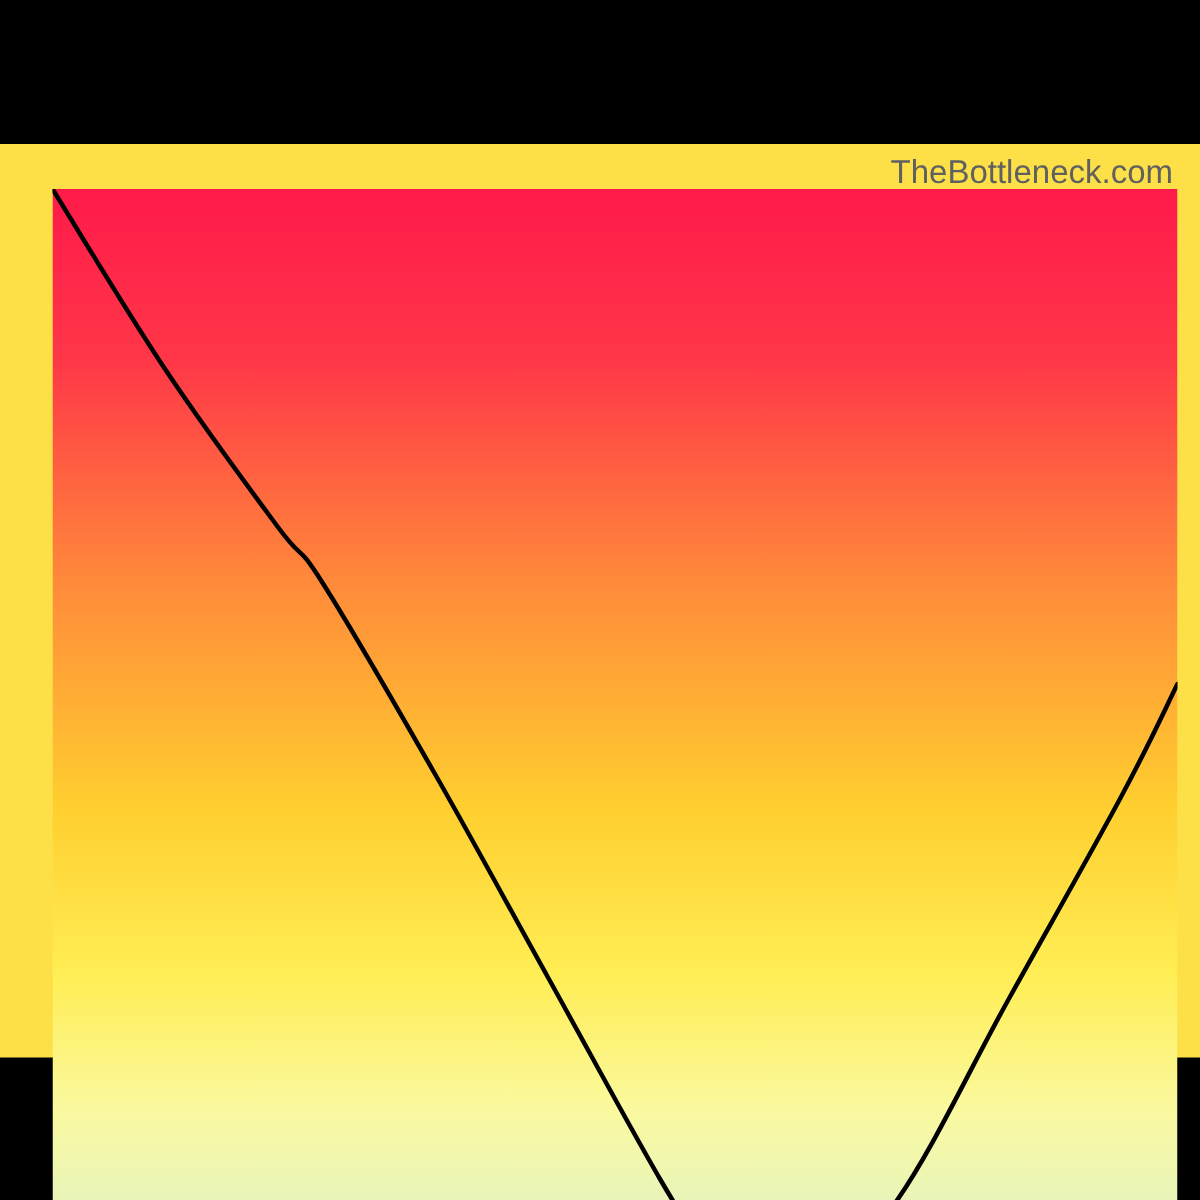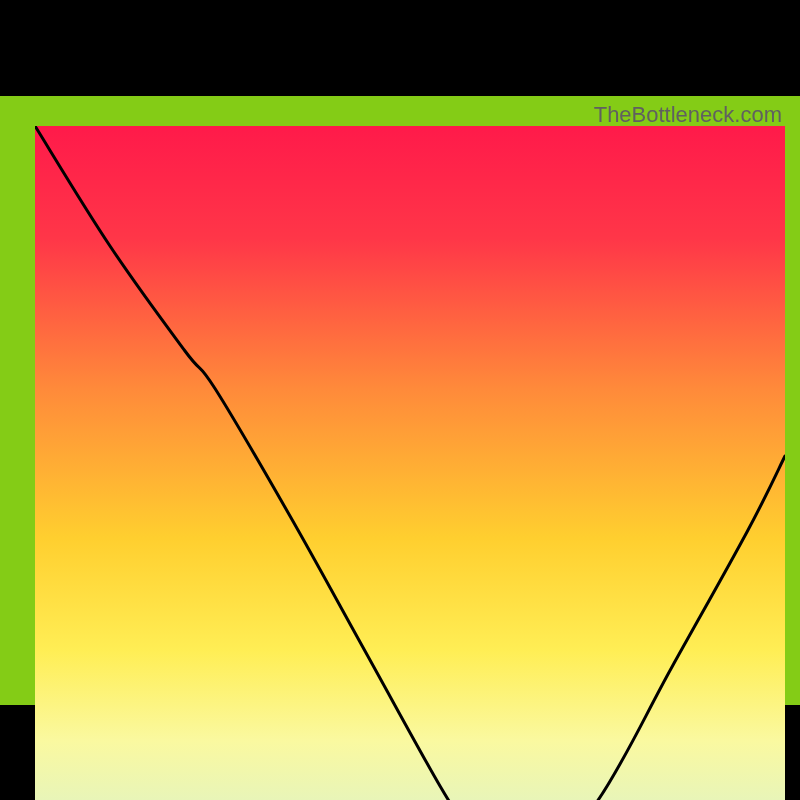--- a/index.html
+++ b/index.html
@@ -9,21 +9,21 @@
       display: flex;
       justify-content: center;
       align-items: center;
       width: 800px;
       height: 800px;
     }
     .chart-container {
       position: relative;
       width: 800px;
       height: 609px;
-      background: #84cc16;
+      background: #fde047;
     }
     .watermark {
       position: absolute;
       top: 6px;
       right: 18px;
       color: #606060;
       font-family: Arial, sans-serif;
       font-size: 22px;
       font-weight: 500;
       z-index: 10;

